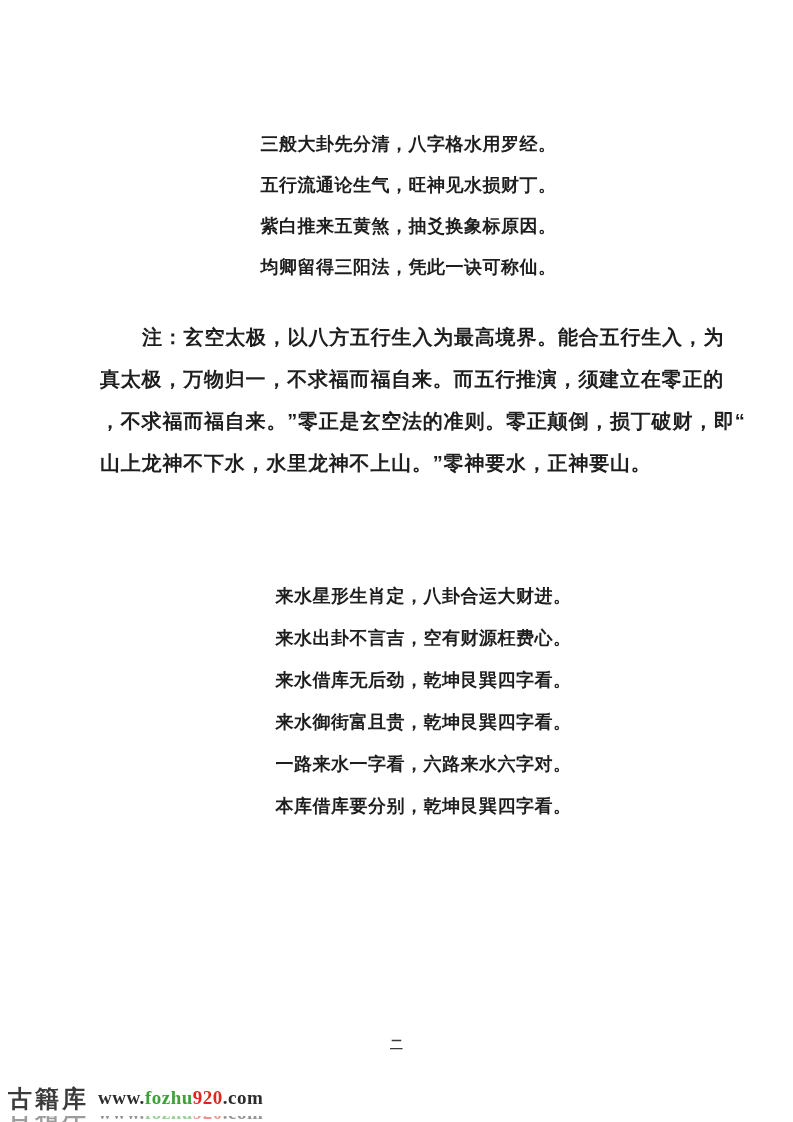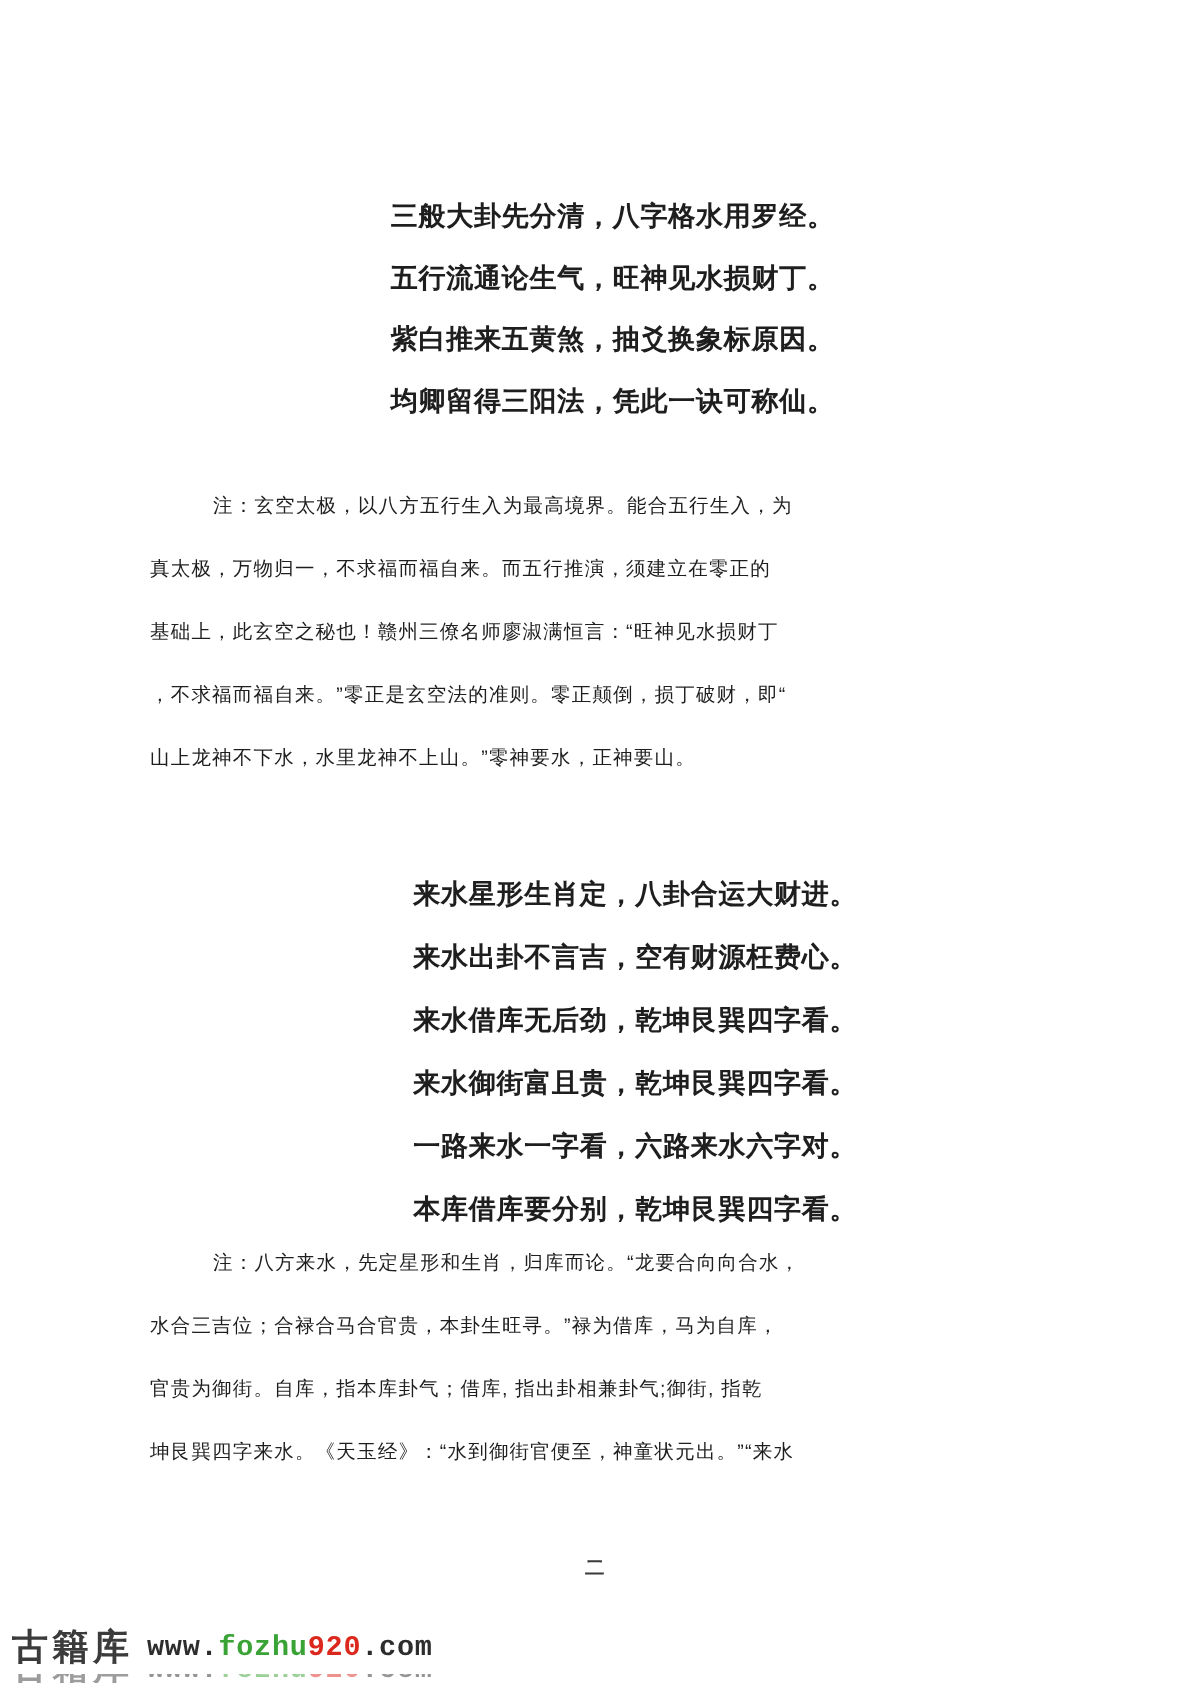--- a/index.html
+++ b/index.html
@@ -24,22 +24,22 @@
     letter-spacing: 0.5px;
     white-space: nowrap;
   }
   .poem1 { top: 124px; padding-left: 12px; }
   .poem2 { top: 575px; line-height: 42px; padding-left: 27px; }
   
   .note {
     position: absolute;
     left: 100px;
     width: 594px;
-    font-size: 13px;
-    font-weight: 400;
+    font-size: 20px;
+    font-weight: 700;
     line-height: 42px;
     letter-spacing: 0.8px;
   }
   .note1 { top: 316px; }
   .note2 { top: 821px; }
   .note .line { white-space: nowrap; text-align: left; }
   .note .line.first { padding-left: 42px; }
   
   .page-number {
     position: absolute;
@@ -66,21 +66,21 @@
     line-height: 26px;
     font-weight: 700;
     color: #3b3b3b;
     letter-spacing: 3px;
   }
   .wm-url {
     font-size: 19px;
     line-height: 24px;
     font-weight: 700;
     letter-spacing: 0.5px;
-    font-family: Liberation Mono, monospace;
+    font-family: Liberation Serif, serif;
   }
   .wm-dark  { color: #2d2d2d; }
   .wm-green { color: #3aa335; }
   .wm-red   { color: #dc281c; }
   
   .watermark-clip {
     top: 1116px;
     height: 6px;
     overflow: hidden;
     opacity: 0.5;
@@ -101,40 +101,33 @@
   <div class="poem poem1">
     <div class="poem-line">三般大卦先分清，八字格水用罗经。</div>
     <div class="poem-line">五行流通论生气，旺神见水损财丁。</div>
     <div class="poem-line">紫白推来五黄煞，抽爻换象标原因。</div>
     <div class="poem-line">均卿留得三阳法，凭此一诀可称仙。</div>
   </div>
 
   <div class="note note1">
     <div class="line first">注：玄空太极，以八方五行生入为最高境界。能合五行生入，为</div>
     <div class="line">真太极，万物归一，不求福而福自来。而五行推演，须建立在零正的</div>
-    <div class="line">基础上，此玄空之秘也！赣州三僚名师廖淑满恒言：“旺神见水损财丁</div>
     <div class="line">，不求福而福自来。”零正是玄空法的准则。零正颠倒，损丁破财，即“</div>
     <div class="line">山上龙神不下水，水里龙神不上山。”零神要水，正神要山。</div>
   </div>
 
   <div class="poem poem2">
     <div class="poem-line">来水星形生肖定，八卦合运大财进。</div>
     <div class="poem-line">来水出卦不言吉，空有财源枉费心。</div>
     <div class="poem-line">来水借库无后劲，乾坤艮巽四字看。</div>
     <div class="poem-line">来水御街富且贵，乾坤艮巽四字看。</div>
     <div class="poem-line">一路来水一字看，六路来水六字对。</div>
     <div class="poem-line">本库借库要分别，乾坤艮巽四字看。</div>
   </div>
 
-  <div class="note note2">
-    <div class="line first">注：八方来水，先定星形和生肖，归库而论。“龙要合向向合水，</div>
-    <div class="line">水合三吉位；合禄合马合官贵，本卦生旺寻。”禄为借库，马为自库，</div>
-    <div class="line">官贵为御街。自库，指本库卦气；借库, 指出卦相兼卦气;御街, 指乾</div>
-    <div class="line">坤艮巽四字来水。《天玉经》：“水到御街官便至，神童状元出。”“来水</div>
-  </div>
 
   <div class="page-number">二</div>
 
   <div class="watermark">
     <span class="wm-cn">古籍库</span>
     <span class="wm-url"><span class="wm-dark">www.</span><span class="wm-green">fozhu</span><span class="wm-red">920</span><span class="wm-dark">.com</span></span>
   </div>
 
   <div class="watermark watermark-clip" aria-hidden="true">
     <div class="inner">

